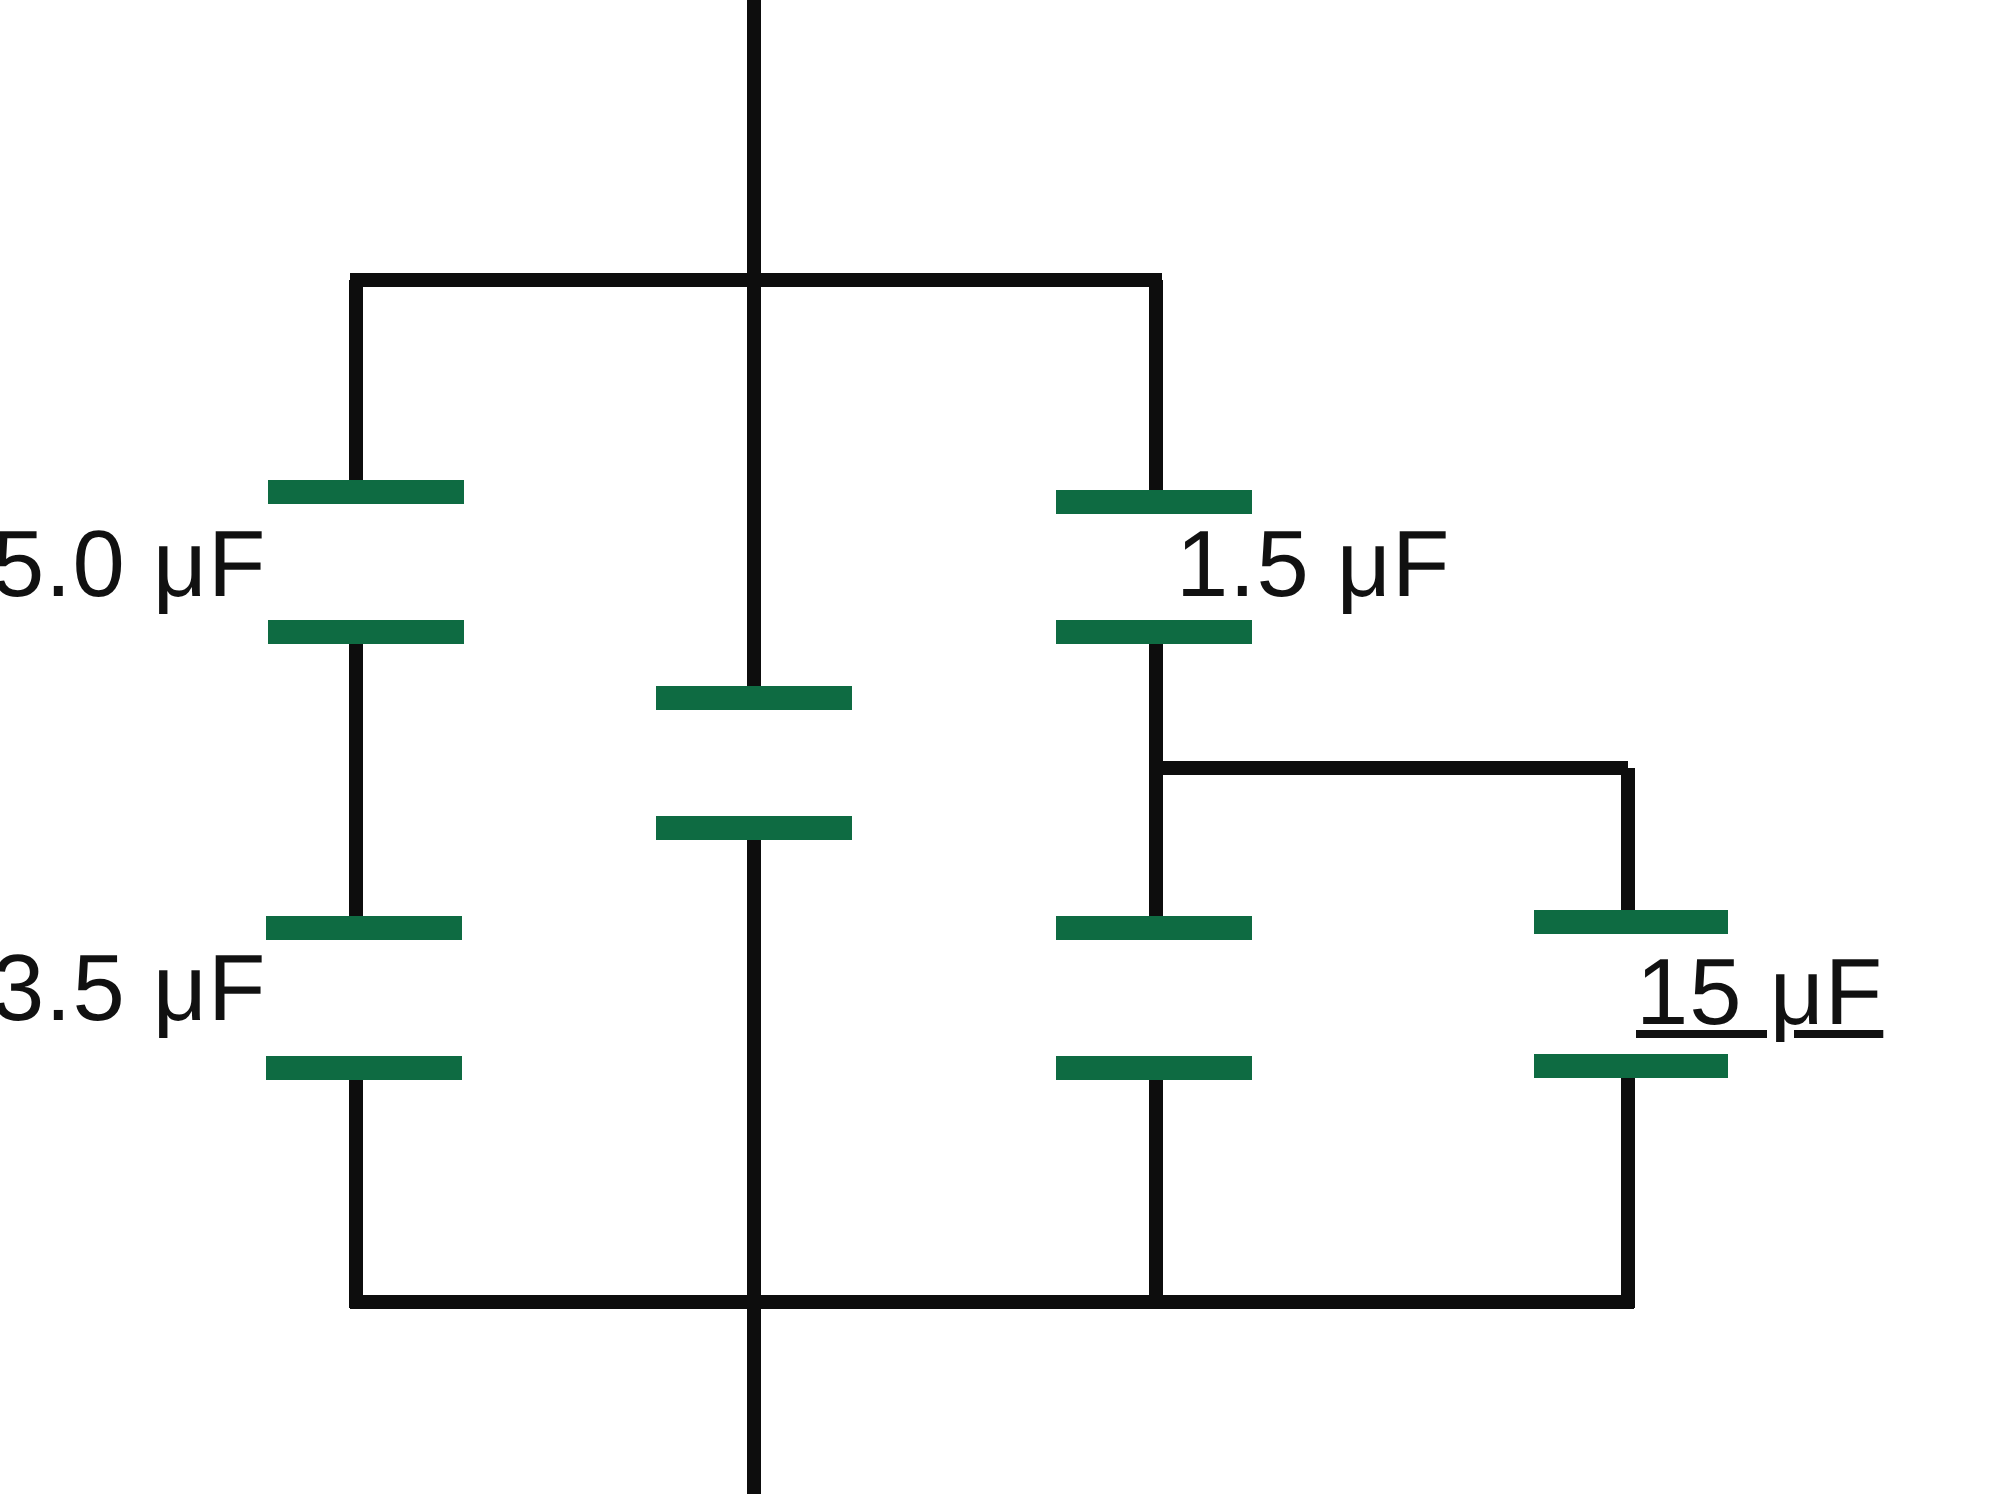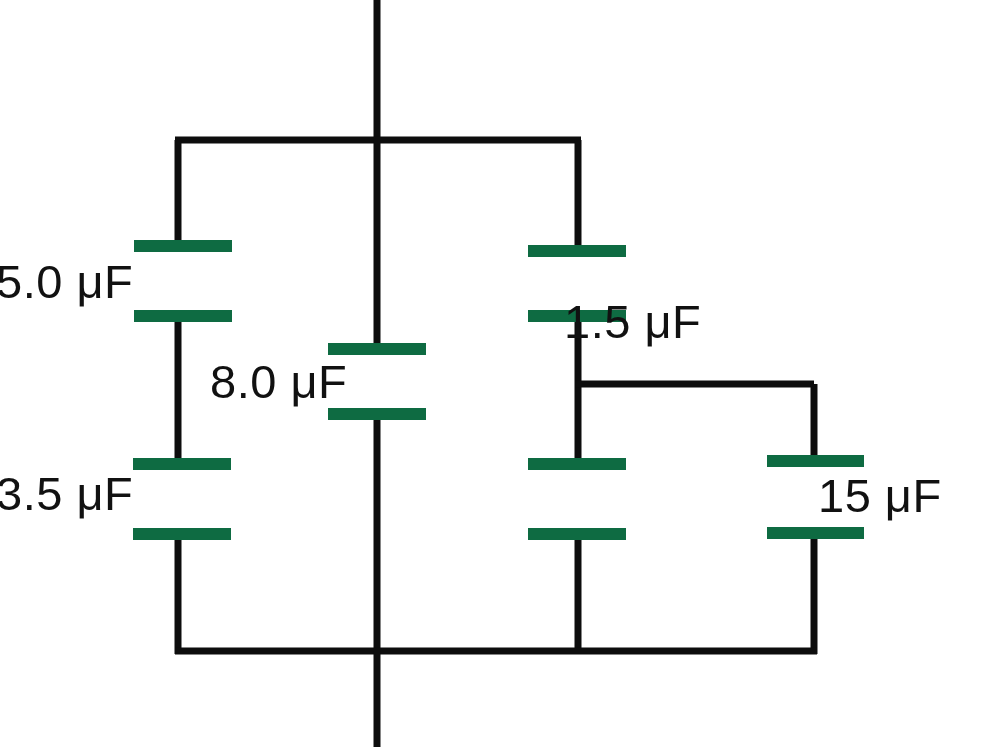--- a/index.html
+++ b/index.html
@@ -95,20 +95,19 @@
     <rect class="plate" x="528" y="528" width="98" height="12"></rect>
 
     <rect class="plate" x="767" y="455" width="97" height="12"></rect>
     <rect class="plate" x="767" y="527" width="97" height="12"></rect>
   </svg>
 
   <div class="cap-label" style="left:-4px; top:258px;">5.0 μF</div>
 
   <div class="cap-label" style="left:-4px; top:470px;">3.5 μF</div>
 
-  <div class="cap-label" style="left:210px; top:358px;">8.0 μF</div>
 
-  <div class="cap-label" style="left:564px; top:258px;margin-top:40px;">1.5 μF</div>
+  <div class="cap-label" style="left:588px; top:258px;">1.5 μF</div>
 
 
-  <div class="cap-label" style="left:818px; top:472px;">15 μF</div>
+  <div class="cap-label" style="left:818px; top:472px;text-decoration:underline;">15 μF</div>
 
 </div>
 
 </body></html>

